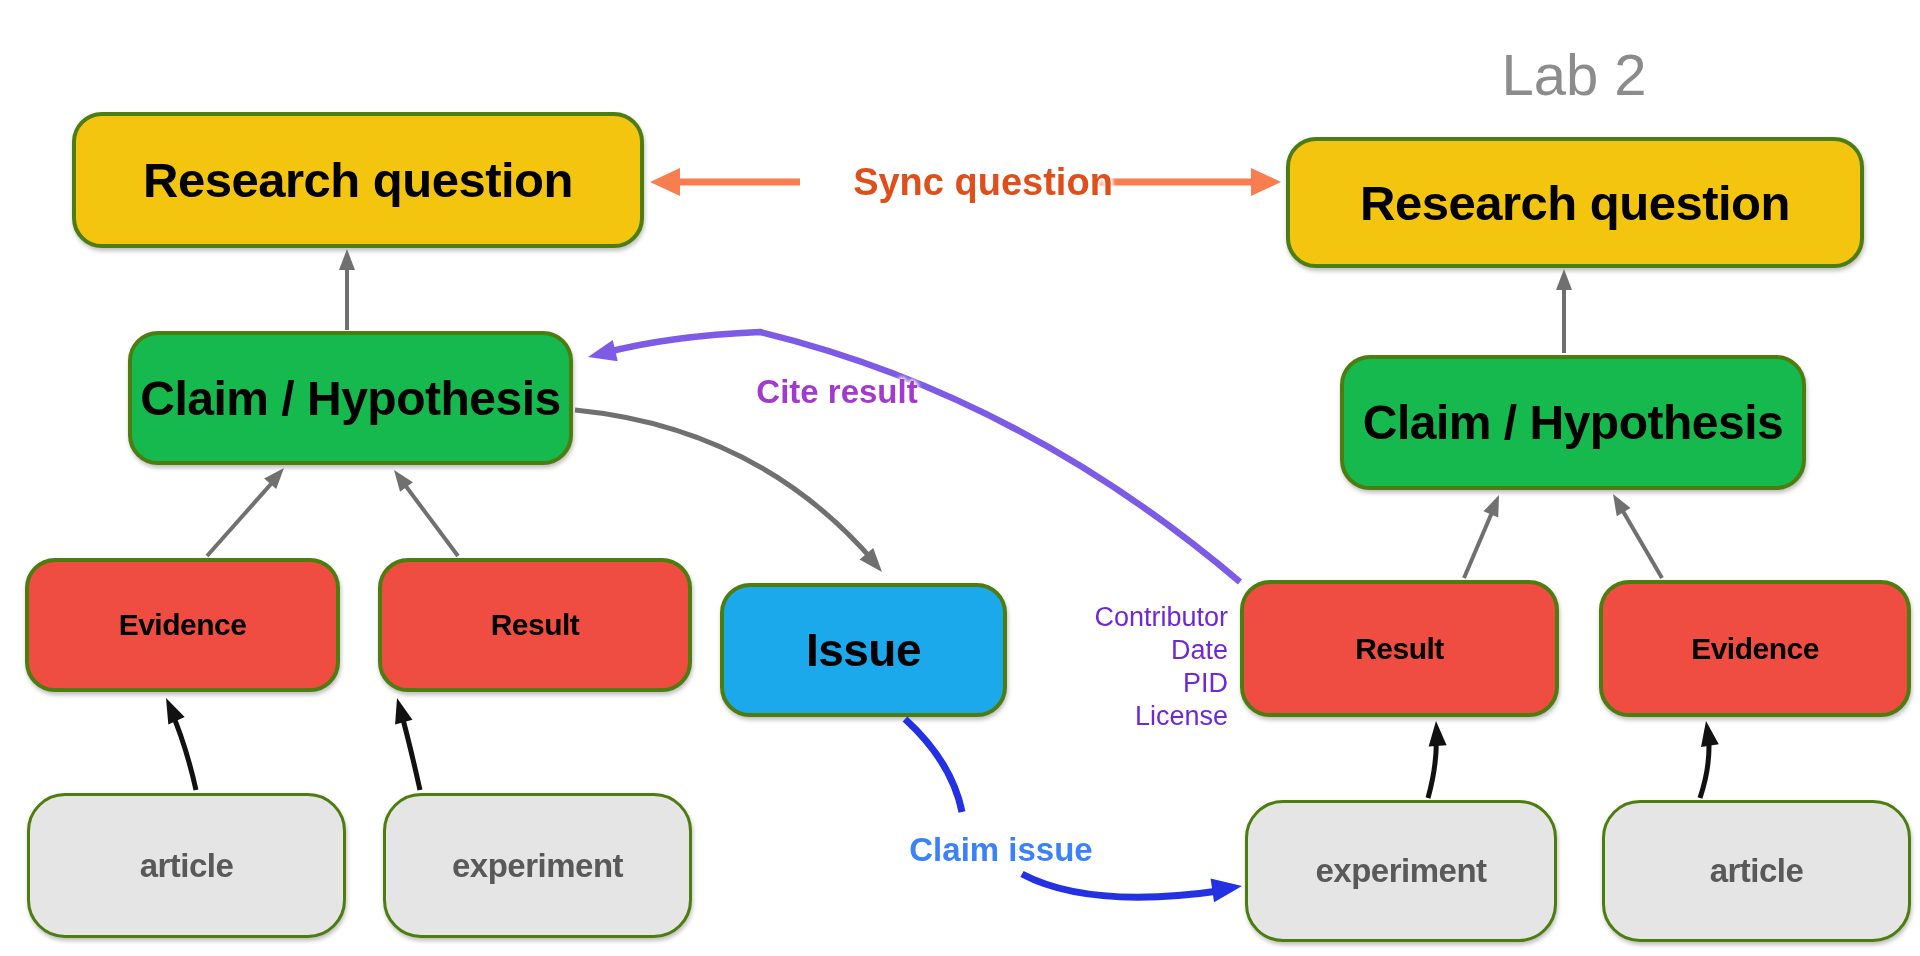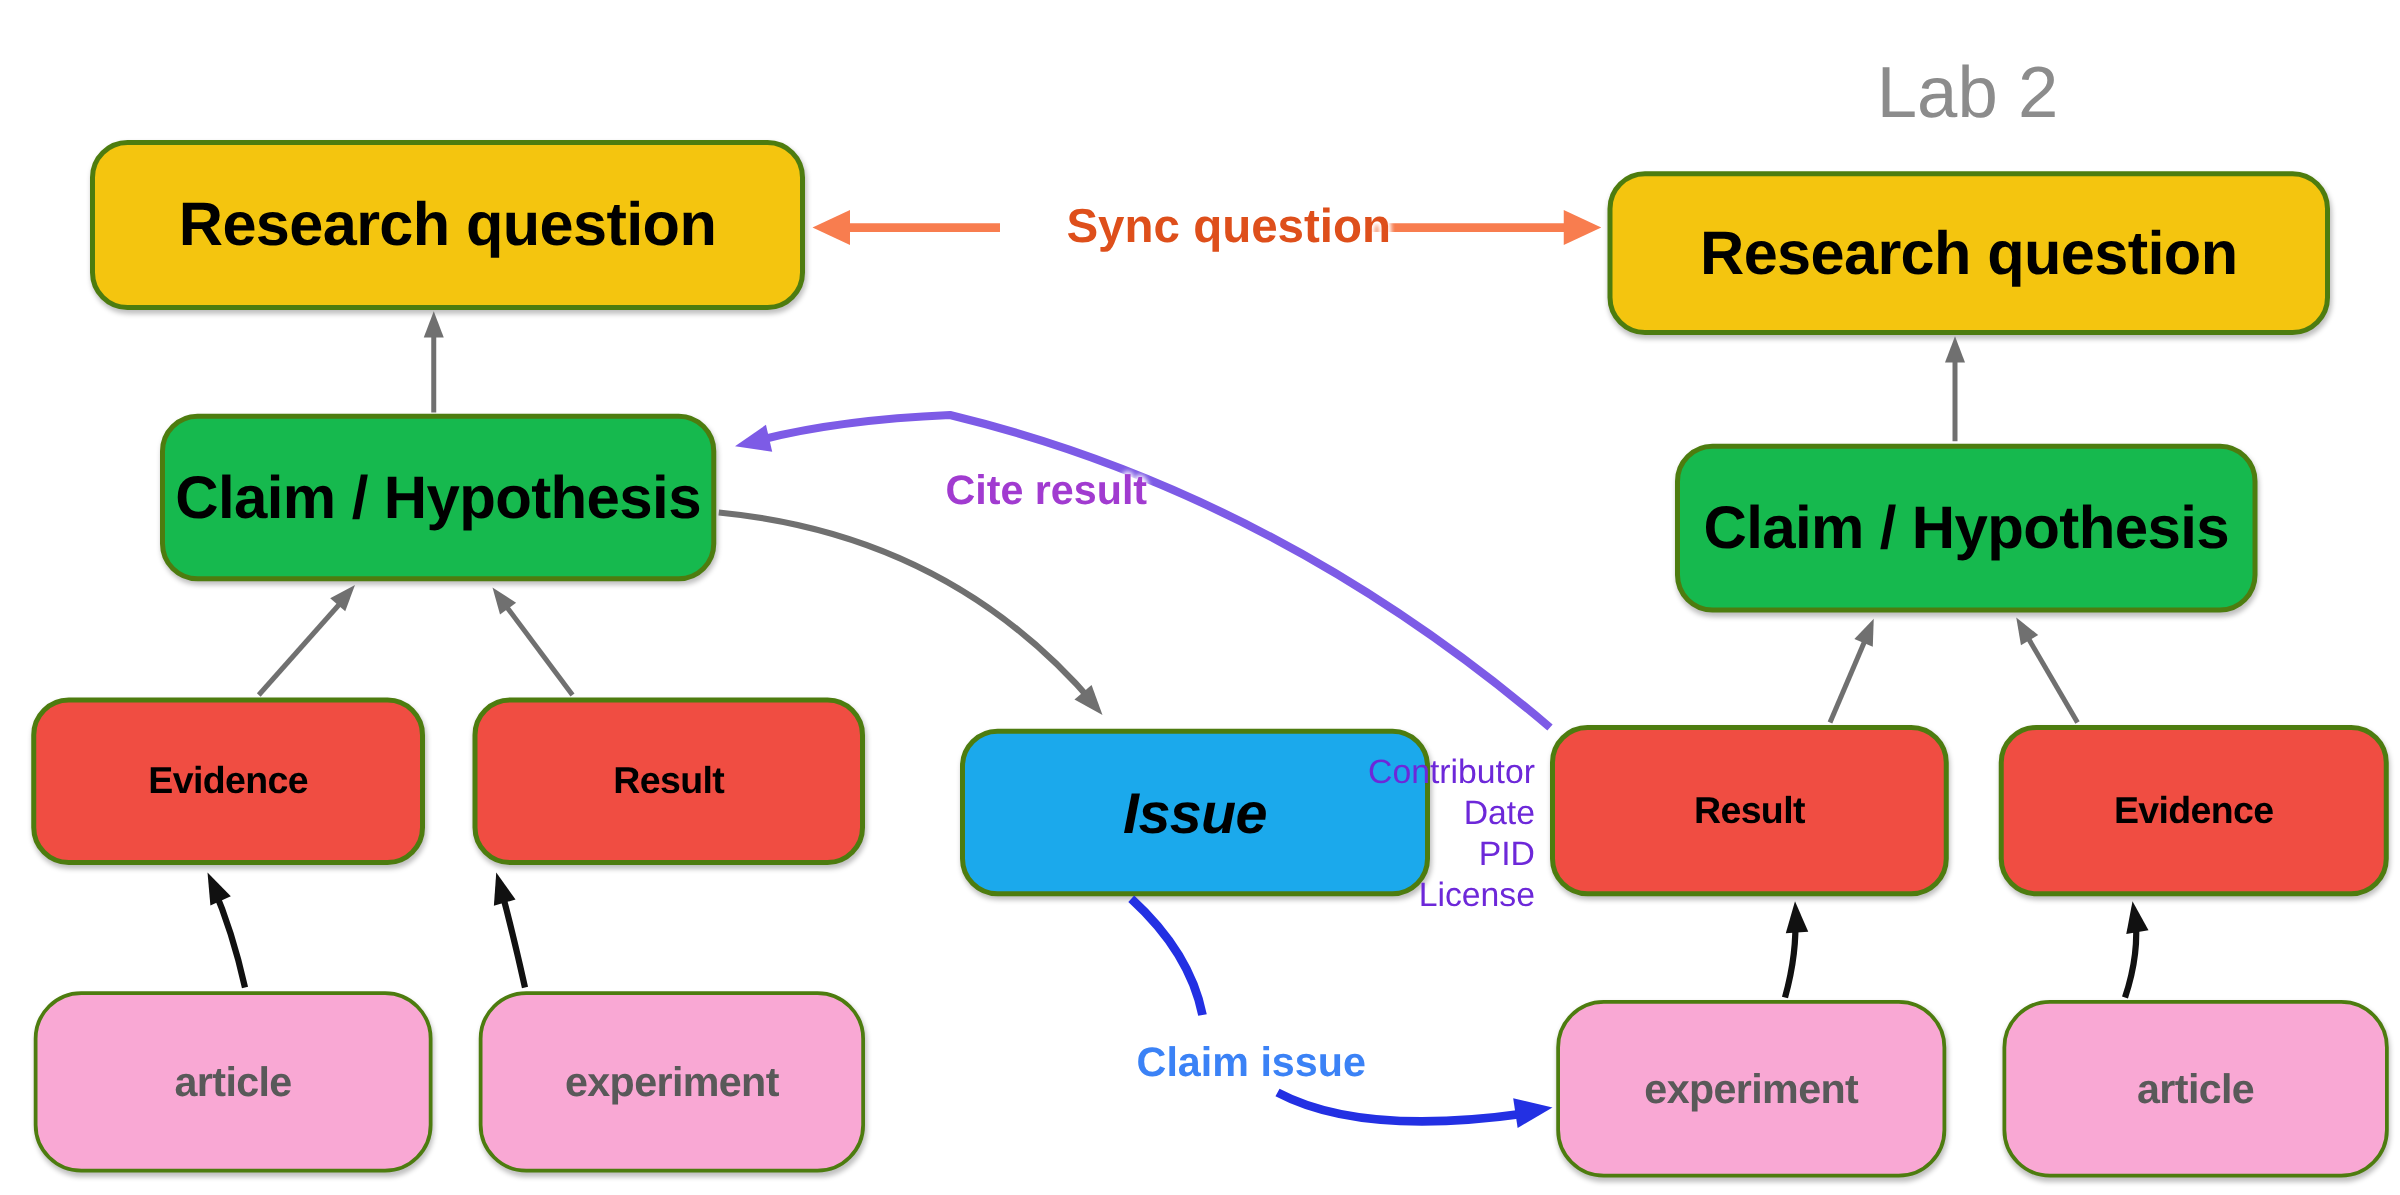--- a/index.html
+++ b/index.html
@@ -11,21 +11,21 @@
     position:absolute;display:flex;align-items:center;justify-content:center;
     border:4px solid #4d7c0f;border-radius:30px;box-sizing:border-box;
     font-weight:bold;color:#000;letter-spacing:-0.5px;
     box-shadow:1px 3px 4px rgba(0,0,0,0.25);
     z-index:2;text-align:center;
   }
   .yellow{background:#F4C50F;font-size:49px;}
   .green{background:#16B94E;font-size:48px;}
   .red{background:#F04D42;font-size:30px;}
   .blue{background:#1BA9EC;font-size:46px;}
-  .white{background:#f9a8d4;border-radius:38px;font-size:33px;color:#595959;border-width:3px;}
+  .white{background:#e5e5e5;border-radius:38px;font-size:33px;color:#595959;border-width:3px;}
   .lab-title{
     position:absolute;transform:translate(-50%,-50%);color:#8c8c8c;
     font-size:58px;font-weight:normal;z-index:2;white-space:nowrap;
   }
   .rel-label{
     position:absolute;transform:translate(-50%,-50%);font-weight:bold;z-index:6;white-space:nowrap;
     text-shadow:0 0 5px #fff,0 0 5px #fff,0 0 5px #fff,0 0 5px #fff;
   }
   #sync-label{font-size:38px;color:#DE4F1B;margin-left:40px;}
   #cite-label{font-size:33px;color:#A13BD0;}
@@ -43,21 +43,21 @@
 
   <div class="lab-title" style="left:1574px;top:74px;">Lab 2</div>
 
   <div class="box yellow" style="left:72px;top:112px;width:572px;height:136px;">Research question</div>
   <div class="box green" style="left:128px;top:331px;width:445px;height:134px;">Claim / Hypothesis</div>
   <div class="box red" style="left:25px;top:558px;width:315px;height:134px;">Evidence</div>
   <div class="box red" style="left:378px;top:558px;width:314px;height:134px;">Result</div>
   <div class="box white" style="left:27px;top:793px;width:319px;height:145px;">article</div>
   <div class="box white" style="left:383px;top:793px;width:309px;height:145px;">experiment</div>
 
-  <div class="box blue" style="left:768px;top:583px;width:376px;height:134px;font-style:italic;">Issue</div>
+  <div class="box blue" style="left:720px;top:583px;width:287px;height:134px;">Issue</div>
 
   <div class="box yellow" style="left:1286px;top:137px;width:578px;height:131px;">Research question</div>
   <div class="box green" style="left:1340px;top:355px;width:466px;height:135px;">Claim / Hypothesis</div>
   <div class="box red" style="left:1240px;top:580px;width:319px;height:137px;">Result</div>
   <div class="box red" style="left:1599px;top:580px;width:312px;height:137px;">Evidence</div>
   <div class="box white" style="left:1245px;top:800px;width:312px;height:142px;">experiment</div>
   <div class="box white" style="left:1602px;top:800px;width:309px;height:142px;">article</div>
 
   <div id="meta-block">
     <div>Contributor</div>

